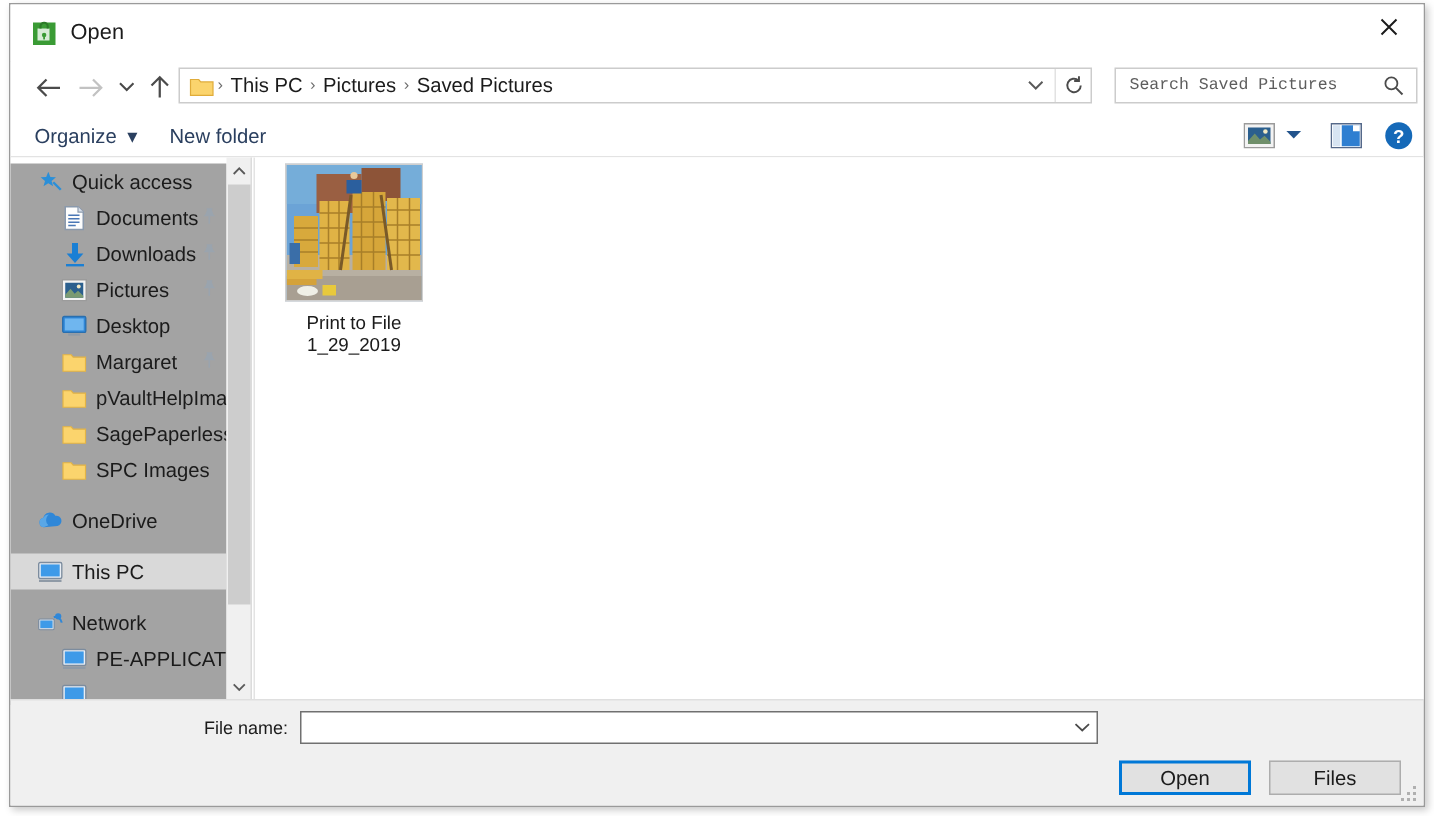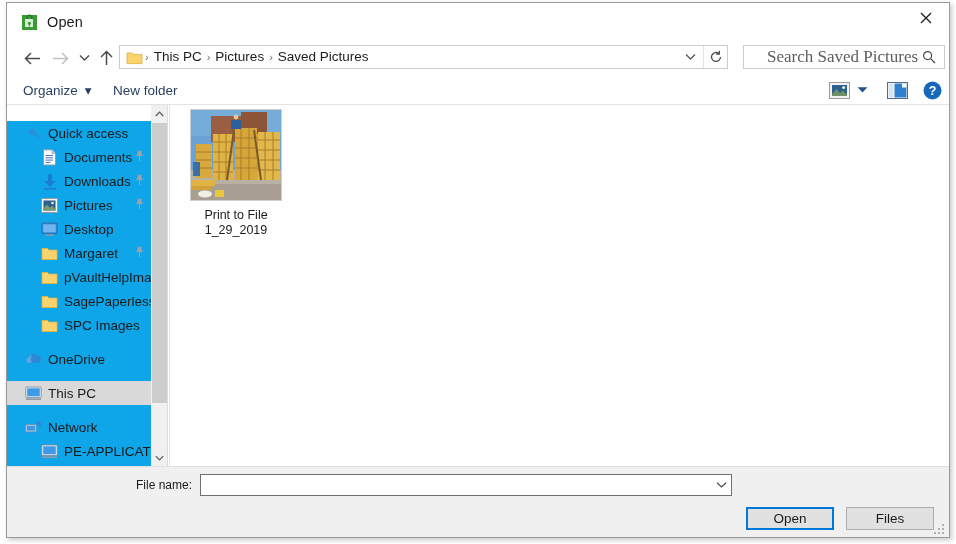--- a/index.html
+++ b/index.html
@@ -84,23 +84,23 @@
   }
 
   #searchbox {
     position: absolute; left: 736px; top: 4px;
     width: 202px; height: 24px;
     background: #ffffff; border: 1px solid #cccccc;
     display: flex; align-items: center;
   }
   #search-input {
     border: 0; outline: 0; background: transparent;
-    font-family: Liberation Serif, serif;
-    font-size: 17px; color: #5d5d5d;
-    margin-left: 21px; width: 160px;
+    font-family: Liberation Mono, monospace;
+    font-size: 11px; color: #5d5d5d;
+    margin-left: 7px; width: 160px;
   }
   #search-input::placeholder { color: #5d5d5d; opacity: 1; }
   #search-icon { position: absolute; right: 8px; top: 4px; }
 
   
   #toolbar {
     position: absolute; left: 0; top: 71px;
     width: 100%; height: 31px;
     background: #ffffff;
     border-bottom: 1px solid #e3e3e3;
@@ -123,23 +123,23 @@
   #tb-pane { left: 878px; width: 24px; height: 22px; }
   #tb-help { left: 914px; width: 22px; height: 22px; }
 
   
   #body {
     position: absolute; left: 0; top: 102px;
     width: 100%; height: 361px;
     background: #ffffff;
   }
   #sidebar {
-    position: absolute; left: 0; top: 16px;
+    position: absolute; left: 0; top: 4px;
     width: 144px; height: 100%;
-    background: #0ea5e9;
+    background: #a3a3a3;
     overflow: hidden;
   }
   .nav-item {
     position: relative;
     height: 24px;
     display: flex; align-items: center;
     font-size: 13.5px; color: #1b1b1b;
     cursor: default; white-space: nowrap;
   }
   .nav-item.sel-gray { background: #d9d9d9; }

